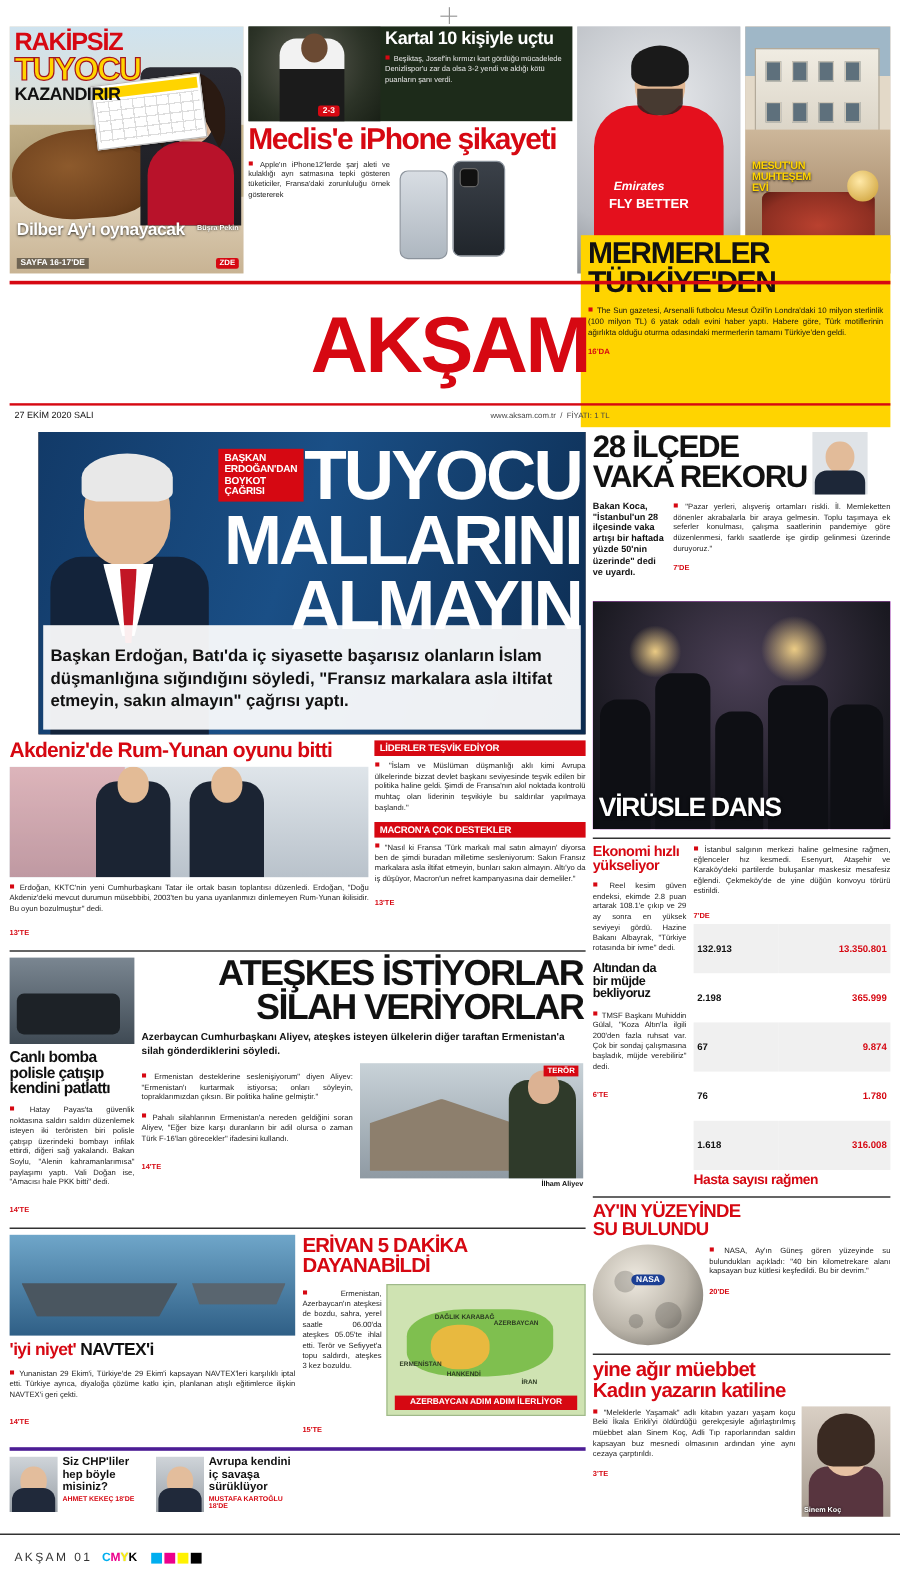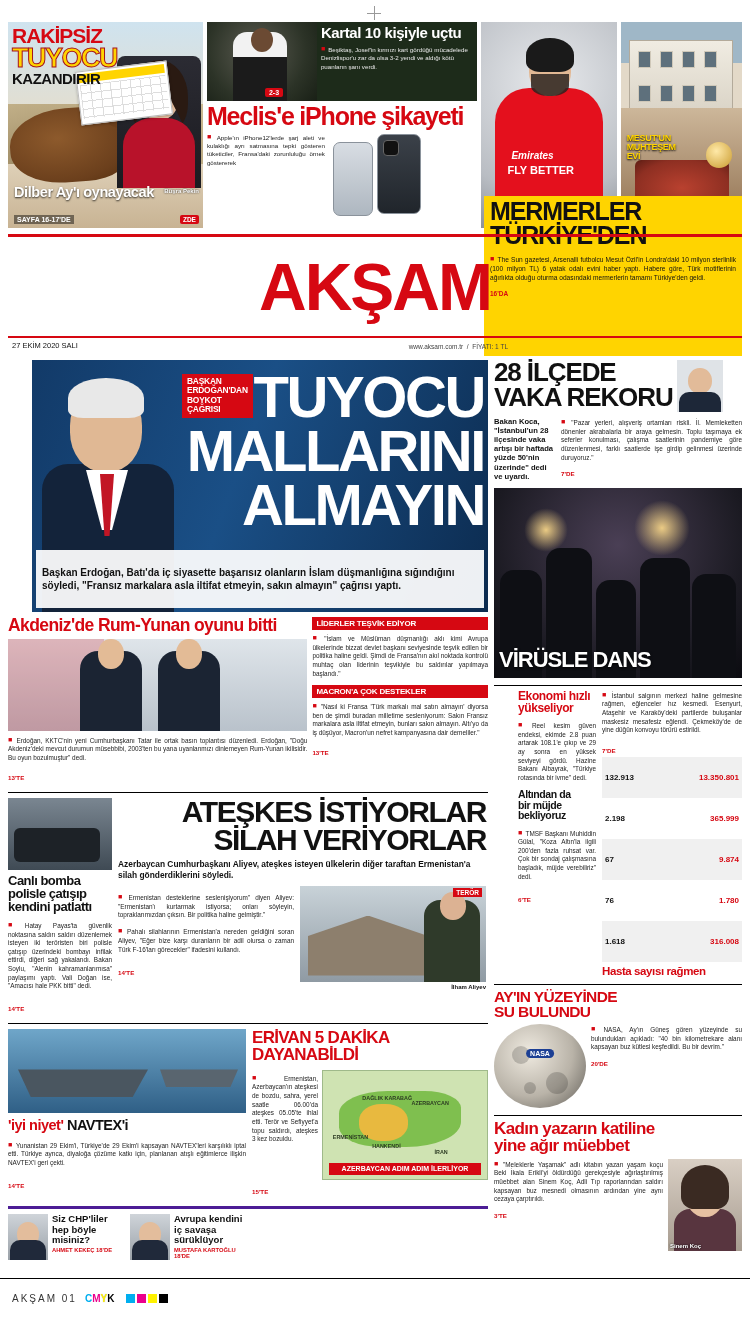--- a/index.html
+++ b/index.html
@@ -268,21 +268,21 @@
     font-size:8.4px; font-weight:bold; line-height:1.12; padding:3px 5px; letter-spacing:-0.2px;
   }
   .hero h1 {
     position:absolute; left:148px; top:10px; right:4px; margin:0;
     font-size:58px; font-weight:bold; color:#fff; letter-spacing:-2.4px; line-height:0.93;
     text-align:right;
   }
   .hero .deck {
     position:absolute; left:4px; right:4px; bottom:4px;
     background:rgba(255,255,255,0.93); padding:16px 6px;
-    font-size:10px; font-weight:bold; line-height:1.3; color:#111;
+    font-size:14px; font-weight:bold; line-height:1.3; color:#111;
   }
 
   
   .subrow { display:flex; gap:5px; margin-top:5px; }
   .akdeniz { width:300px; }
   .akdeniz h3 { margin:0; font-size:17.5px; font-weight:bold; color:#d60812; line-height:1.02; letter-spacing:-0.6px; }
   .akdeniz .photo {
     margin-top:4px; height:92px; position:relative; overflow:hidden;
     background:linear-gradient(#dfe5ea,#b9c2cb);
   }
@@ -384,35 +384,35 @@
   .r28 h2 { margin:0; font-size:26px; font-weight:bold; color:#111; letter-spacing:-1.1px; line-height:0.95; }
   .r28 .doc {
     width:46px; height:52px; position:relative; overflow:hidden; background:#dfe3e7; flex:none;
   }
   .r28 .doc .h { position:absolute; left:11px; top:8px; width:24px; height:26px; border-radius:48%; background:#e2bb99; }
   .r28 .doc .b { position:absolute; left:2px; top:32px; width:42px; height:22px; background:#1d2738; border-radius:10px 10px 0 0; }
   .r28 .sub { display:flex; gap:5px; margin-top:5px; }
   .r28 .sub .k { width:62px; font-size:7.6px; font-weight:bold; line-height:1.2; }
   .r28 .sub .p { flex:1; }
 
-  .virus { margin-top:7px; position:relative; height:190px; overflow:hidden; background:#d946ef; }
+  .virus { margin-top:20px; position:relative; height:190px; overflow:hidden; background:#d946ef; }
   .virus .bg { position:absolute; inset:0; background:radial-gradient(circle at 50% 30%, #4a3f55 0%, #1b1a22 70%, #0b0b10 100%); }
   .virus .p {
     position:absolute; bottom:0; background:#0e0f14; border-radius:14px 14px 0 0;
   }
   .virus .light {
     position:absolute; border-radius:50%; background:radial-gradient(circle, rgba(255,220,140,.9), rgba(255,180,60,0) 70%);
   }
   .virus h3 {
     position:absolute; left:5px; bottom:5px; margin:0; font-size:22px; font-weight:bold; color:#fff;
     letter-spacing:-1px; text-shadow:0 1px 3px #000;
   }
 
   .eko { margin-top:7px; border-top:1px solid #000; padding-top:4px; display:flex; gap:6px; }
-  .eko .c1 { width:78px;margin-left:24px; }
+  .eko .c1 { width:78px; }
   .eko .c1 h4 { margin:0 0 3px; font-size:12px; font-weight:bold; color:#d60812; line-height:1.0; letter-spacing:-0.4px; }
   .eko .c1 h5 { margin:6px 0 3px; font-size:10.5px; font-weight:bold; color:#111; line-height:1.02; letter-spacing:-0.4px; }
   .eko .c2 { flex:1; }
   .eko table { width:100%; border-collapse:collapse; font-size:8px; }
   .eko table td { padding:16px 3px; }
   .eko table tr:nth-child(odd) td { background:#f0f0f0; }
   .eko .num { font-weight:bold; color:#111; }
   .eko .numr { font-weight:bold; color:#d60812; text-align:right; }
   .eko .cap { margin-top:3px; font-size:11.5px; font-weight:bold; color:#d60812; letter-spacing:-0.4px; }
 
@@ -827,22 +827,22 @@
           </div>
           <div>
             <p class="body-txt bullet" style="margin:0">NASA, Ay'ın Güneş gören yüzeyinde su bulundukları açıkladı: "40 bin kilometrekare alanı kapsayan buz kütlesi keşfedildi. Bu bir devrim."</p>
             <span class="ref" style="font-size:6.2px">20'DE</span>
           </div>
         </div>
       </div>
 
       <div class="kadin">
         <h3>
+          <span style="display:block">yine ağır müebbet</span>
           <span style="display:block">Kadın yazarın katiline</span>
-          <span style="display:block">yine ağır müebbet</span>
         </h3>
         <div class="row">
           <div class="txt">
             <p class="body-txt bullet" style="margin:0">"Meleklerle Yaşamak" adlı kitabın yazarı yaşam koçu Beki İkala Erikli'yi öldürdüğü gerekçesiyle ağırlaştırılmış müebbet alan Sinem Koç, Adli Tıp raporlarından saldırı kapsayan buz mesnedi olmasının ardından yine aynı cezaya çarptırıldı.</p>
             <span class="ref" style="font-size:6.2px">3'TE</span>
           </div>
           <div class="img">
             <div class="body"></div>
             <div class="face"></div>
             <div class="hair"></div>

